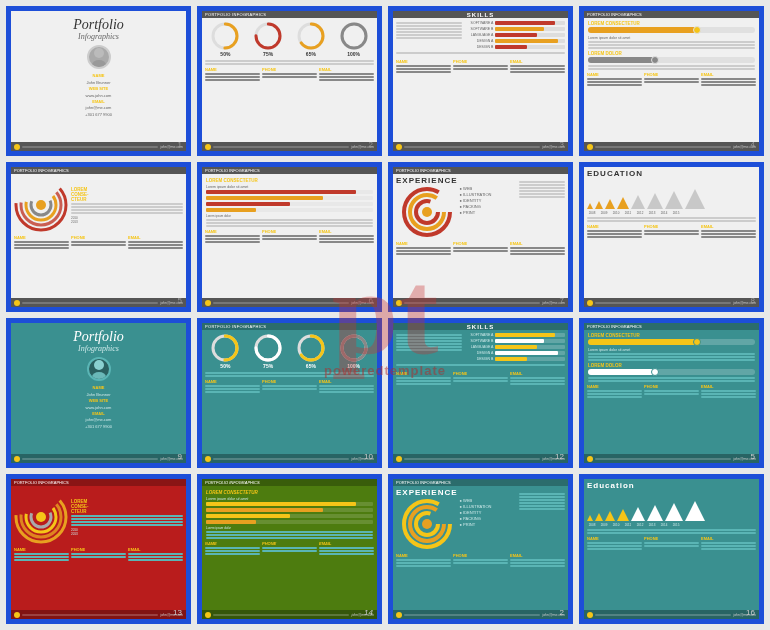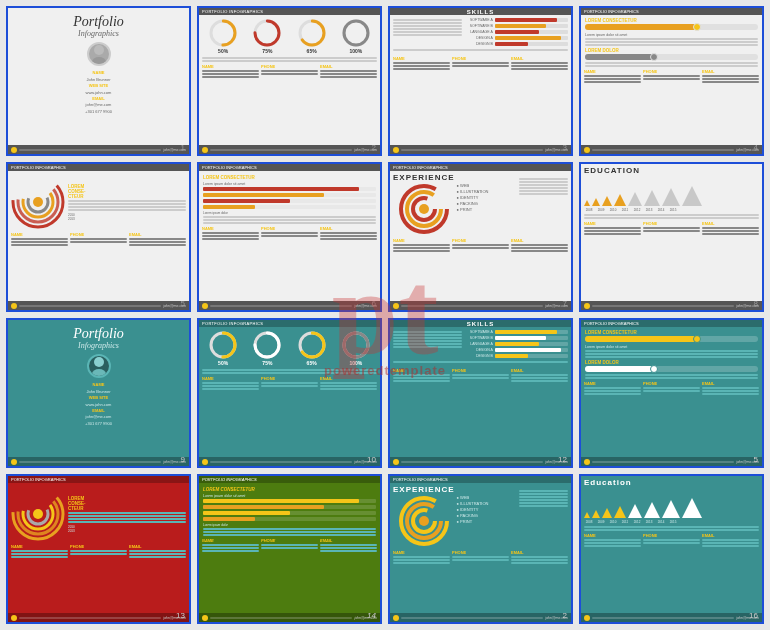--- a/index.html
+++ b/index.html
@@ -17,21 +17,21 @@
       grid-template-columns: repeat(4, 1fr);
       grid-template-rows: repeat(4, 1fr);
       gap: 6px;
       padding: 6px;
       width: 770px;
       height: 630px;
     }
 
     .slide {
       background: #f0f0f0;
-      border: 2px solid #1d4ed8;
+      border: 5px solid #1d4ed8;
       position: relative;
       overflow: hidden;
       cursor: pointer;
       padding-left: 6px;
     }
 
     .slide.teal {
       background: #3a9090;
     }
 

